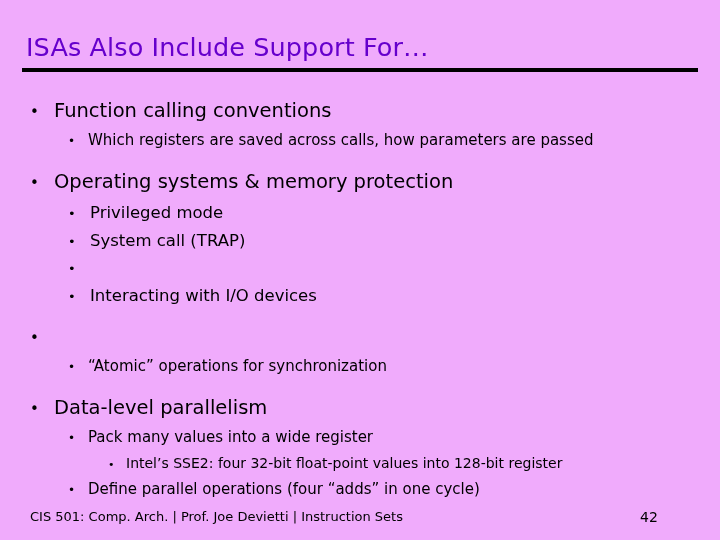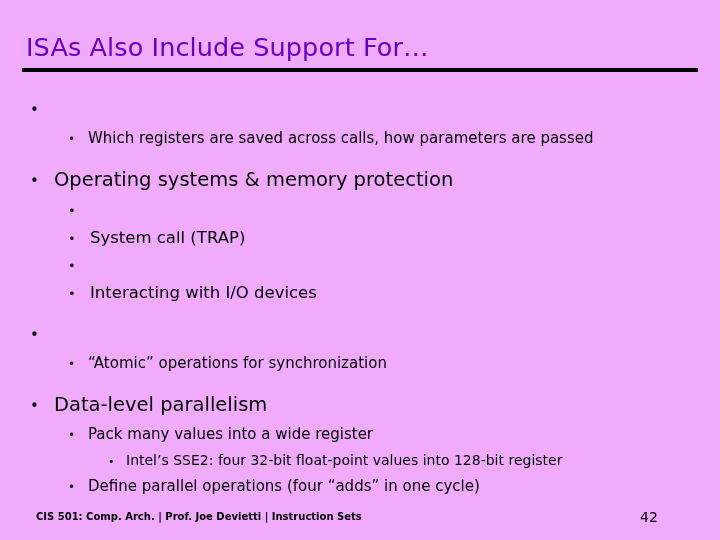--- a/index.html
+++ b/index.html
@@ -122,27 +122,26 @@
   }
 
   
   .gap-a { margin-top: 12px; }
   .gap-b { margin-top: 13px; }
   .gap-c { margin-top: 12px; }
 
   
   .footer {
     position: absolute;
-    left: 36px;
+    left: 30px;
     top: 510px;
-    font-size: 10px;
+    font-size: 13px;
     line-height: 14px;
     color: #000000;
     white-space: nowrap;
-    font-weight: bold;
   }
   .pageno {
     position: absolute;
     left: 600px;
     top: 510px;
     width: 98px;
     text-align: center;
     font-size: 14px;
     line-height: 14px;
     color: #000000;
@@ -154,32 +153,34 @@
 <div class="slide">
 
   <div class="title">ISAs Also Include Support For…</div>
 
   <div class="title-rule"></div>
 
   <div class="body">
 
     <div class="bullet lv1">
       <span class="dot">•</span>
+      <span class="txt">Function calling conventions</span>
     </div>
     <div class="bullet lv2">
       <span class="dot">•</span>
       <span class="txt">Which registers are saved across calls, how parameters are passed</span>
     </div>
 
     <div class="bullet lv1 gap-a">
       <span class="dot">•</span>
       <span class="txt">Operating systems &amp; memory protection</span>
     </div>
     <div class="bullet lv2b">
       <span class="dot">•</span>
+      <span class="txt">Privileged mode</span>
     </div>
     <div class="bullet lv2b">
       <span class="dot">•</span>
       <span class="txt">System call (TRAP)</span>
     </div>
     <div class="bullet lv2b">
       <span class="dot">•</span>
     </div>
     <div class="bullet lv2b">
       <span class="dot">•</span>

